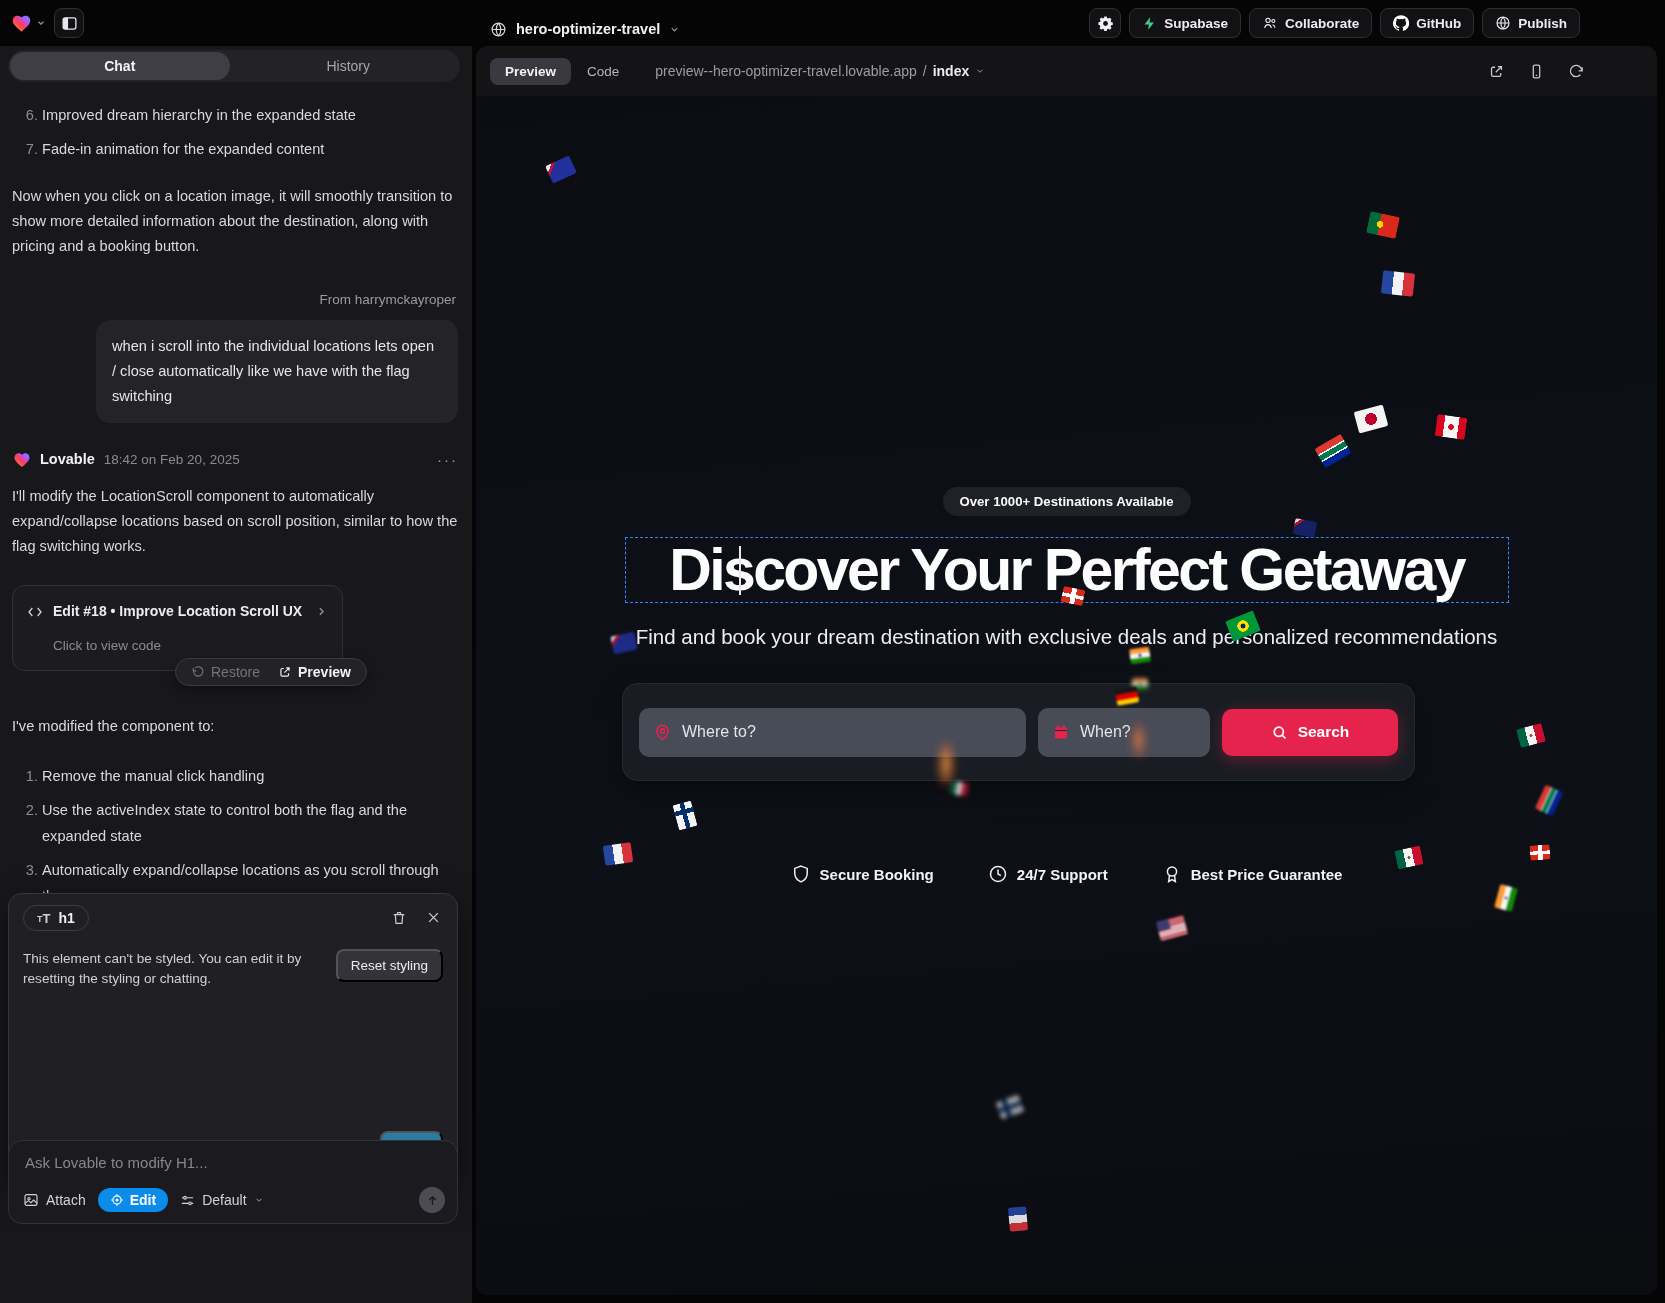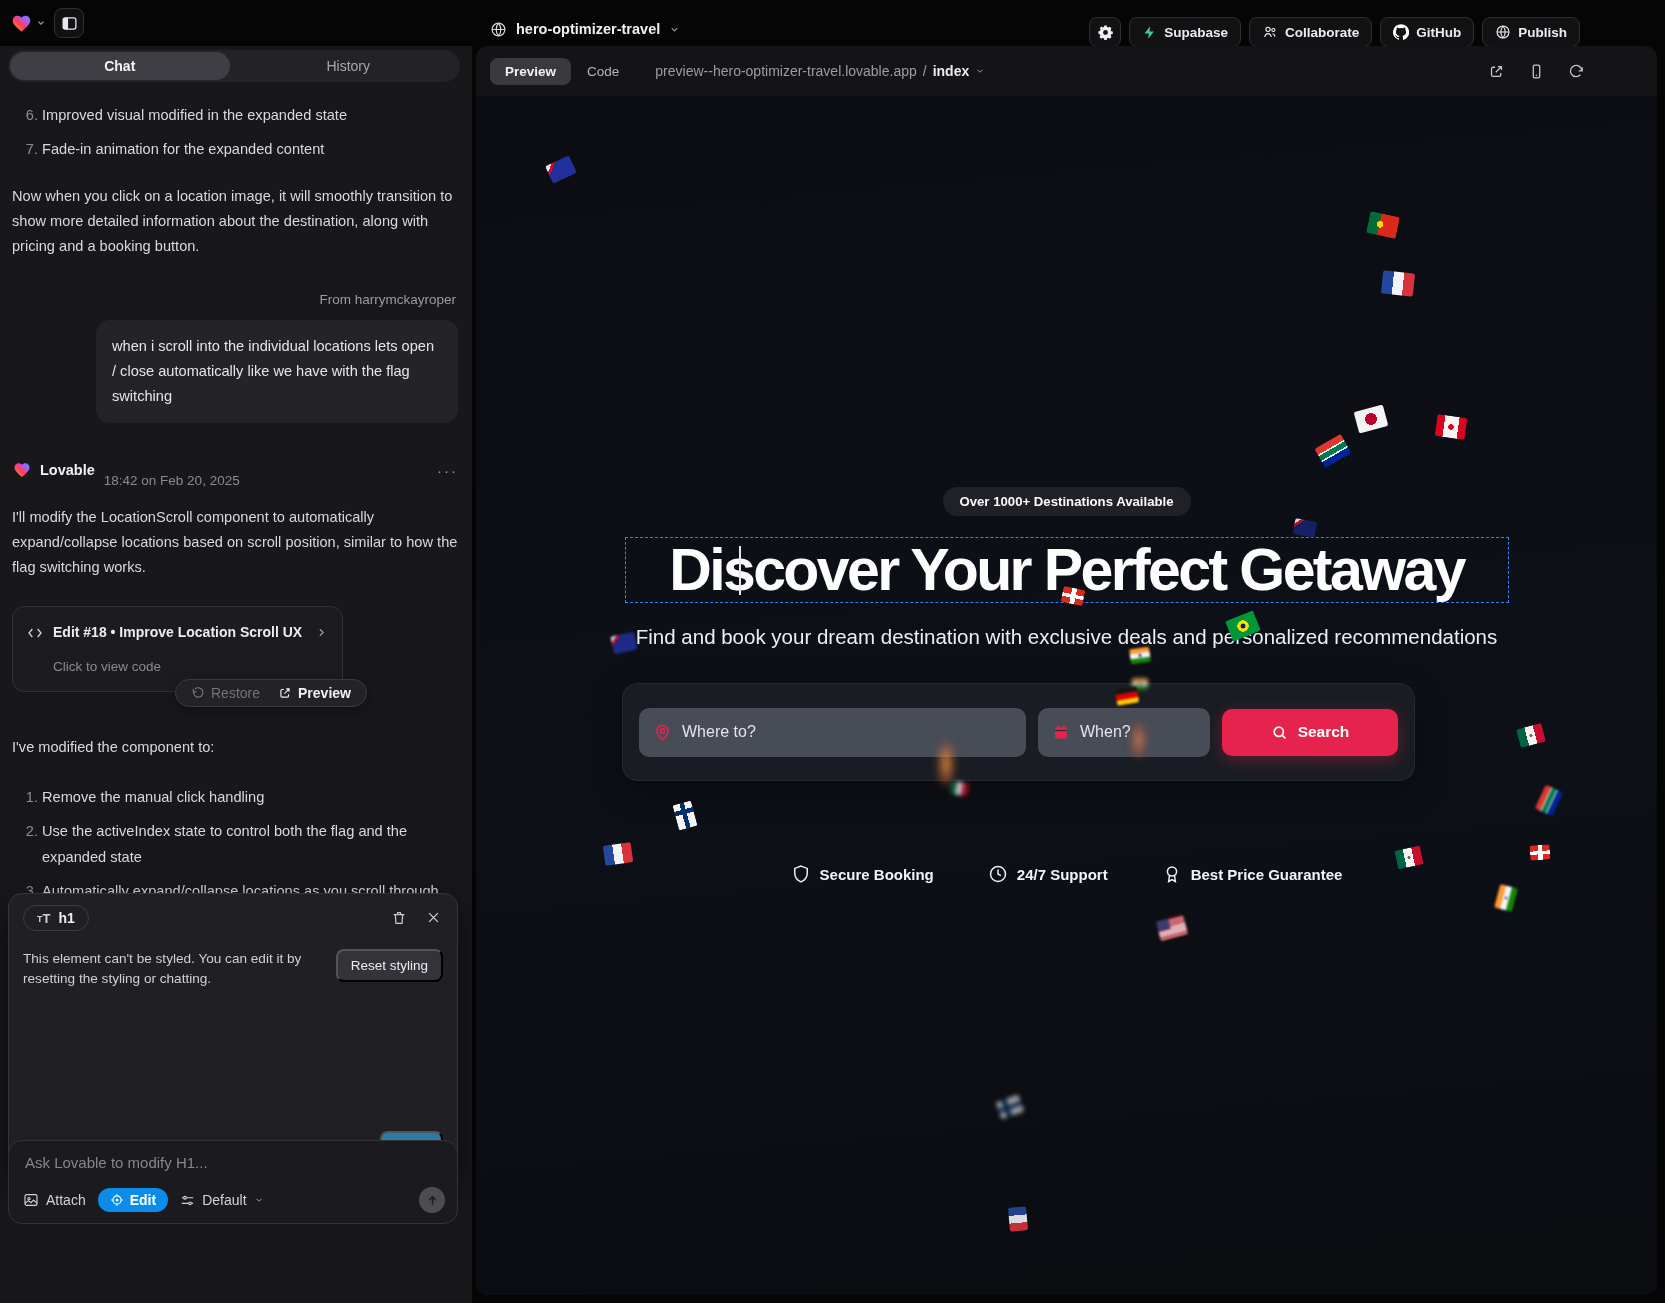--- a/index.html
+++ b/index.html
@@ -7,41 +7,41 @@
   body { font-family:"Liberation Sans","DejaVu Sans",sans-serif; color:#d8d8dc; }
   .app { position:relative; width:1665px; height:1303px; background:#050506; overflow:hidden; }
 
   
   .topbar { position:absolute; left:0; top:0; width:100%; height:46px; background:#050505; }
   .tb-left { position:absolute; left:10px; top:0; height:46px; display:flex; align-items:center; gap:8px; }
   .logo-wrap { display:flex; align-items:center; gap:3px; cursor:pointer; }
   .icon-btn { width:30px; height:30px; border-radius:8px; border:1px solid #303036; background:#111114;
               display:flex; align-items:center; justify-content:center; color:#e8e8ec; }
   .proj { position:absolute; left:490px; top:0; height:58px; display:flex; align-items:center; gap:9px; color:#f0f0f2; font-size:14.5px; font-weight:700; }
-  .tb-right { position:absolute; right:85px; top:17px; display:flex; gap:8px; }
+  .tb-right { position:absolute; right:85px; top:8px; display:flex; gap:8px; }
   .tb-btn { height:30px; border-radius:8px; border:1px solid #2e2e34; background:#121215; color:#ededf0;
             font-size:13.5px; font-weight:600; display:flex; align-items:center; gap:7px; padding:0 12px; }
   .tb-btn.icon-only { width:32px; padding:0; justify-content:center; }
   .chev { color:#9a9aa1; }
 
   
   .sidebar { position:absolute; left:0; top:46px; width:472px; height:1257px; background:#18181b; }
   .seg { position:absolute; left:8px; top:4px; width:452px; height:32px; background:#232327; border-radius:17px; display:flex; padding:2px;gap:9px; }
   .seg-item { flex:1; display:flex; align-items:center; justify-content:center; font-size:14px; color:#a6a6ac; border-radius:15px; }
   .seg-item.active { background:#3e3e44; color:#f4f4f6; font-weight:600; }
   .chat { position:absolute; left:0; top:40px; right:0; height:807px; overflow:hidden; padding:0 14px 0 12px; font-size:14.6px; line-height:25px; color:#d9d9dd; }
   .num-list { margin-top:16px; padding-left:30px; color:#8d8d93; }
   .num-list li { margin-bottom:8px; line-height:26px; }
   .num-list li span { color:#d9d9dd; }
   .para { margin-top:22px; }
   .from-label { margin-top:28px; text-align:right; font-size:13.5px; color:#9a9aa0; padding-right:2px; }
   .bubble { margin:8px 0 0 84px; background:#242428; border-radius:14px; padding:14px 16px; color:#e5e5e9; }
   .lov-row { margin-top:24px; display:flex; align-items:center; }
   .lov-name { font-weight:700; color:#f2f2f4; font-size:14.5px; margin-left:8px; }
-  .lov-time { color:#8a8a90; font-size:13.5px; margin-left:9px;margin-top:21px; }
+  .lov-time { color:#8a8a90; font-size:13.5px; margin-left:9px; }
   .dots { margin-left:auto; color:#9a9aa0; letter-spacing:2px; font-size:15px; }
   .edit-card { margin-top:26px; width:331px; border:1px solid #303036; background:#1c1c20; border-radius:12px; padding:13px 14px 12px; }
   .ec-row1 { display:flex; align-items:center; gap:10px; }
   .ec-title { font-size:14px; font-weight:600; color:#ececf0; }
   .ec-sub { margin:9px 0 0 26px; font-size:13.5px; color:#8a8a90; }
   .rp-pill { position:relative; margin:-13px 0 0 163px; width:max-content; display:flex; align-items:center; height:28px;
              background:#222227; border:1px solid #3a3a40; border-radius:15px; padding:0 6px; box-shadow:0 4px 12px rgba(0,0,0,.35); }
   .rp-btn { display:flex; align-items:center; gap:6px; padding:0 9px; font-size:14px; }
   .rp-btn.dim { color:#747479; }
   .rp-btn.lit { color:#f2f2f4; font-weight:600; }
@@ -209,21 +209,21 @@
 
   <aside class="sidebar">
     <div class="seg">
       <div class="seg-item active">Chat</div>
       <div class="seg-item">History</div>
     </div>
 
     <div class="chat">
       <ol class="num-list" start="6">
 
-      <li><span>Improved visual modified in the expanded state</span></li>
+      <li><span>Improved dream hierarchy in the expanded state</span></li>
           <li><span>Fade-in animation for the expanded content</span></li>
         </ol>
 
       <p class="para">Now when you click on a location image, it will smoothly transition to show more detailed information about the destination, along with pricing and a booking button.</p>
 
       <div class="from-label">From harrymckayroper</div>
 
       <div class="bubble">when i scroll into the individual locations lets open / close automatically like we have with the flag switching</div>
 
       <div class="lov-row">

